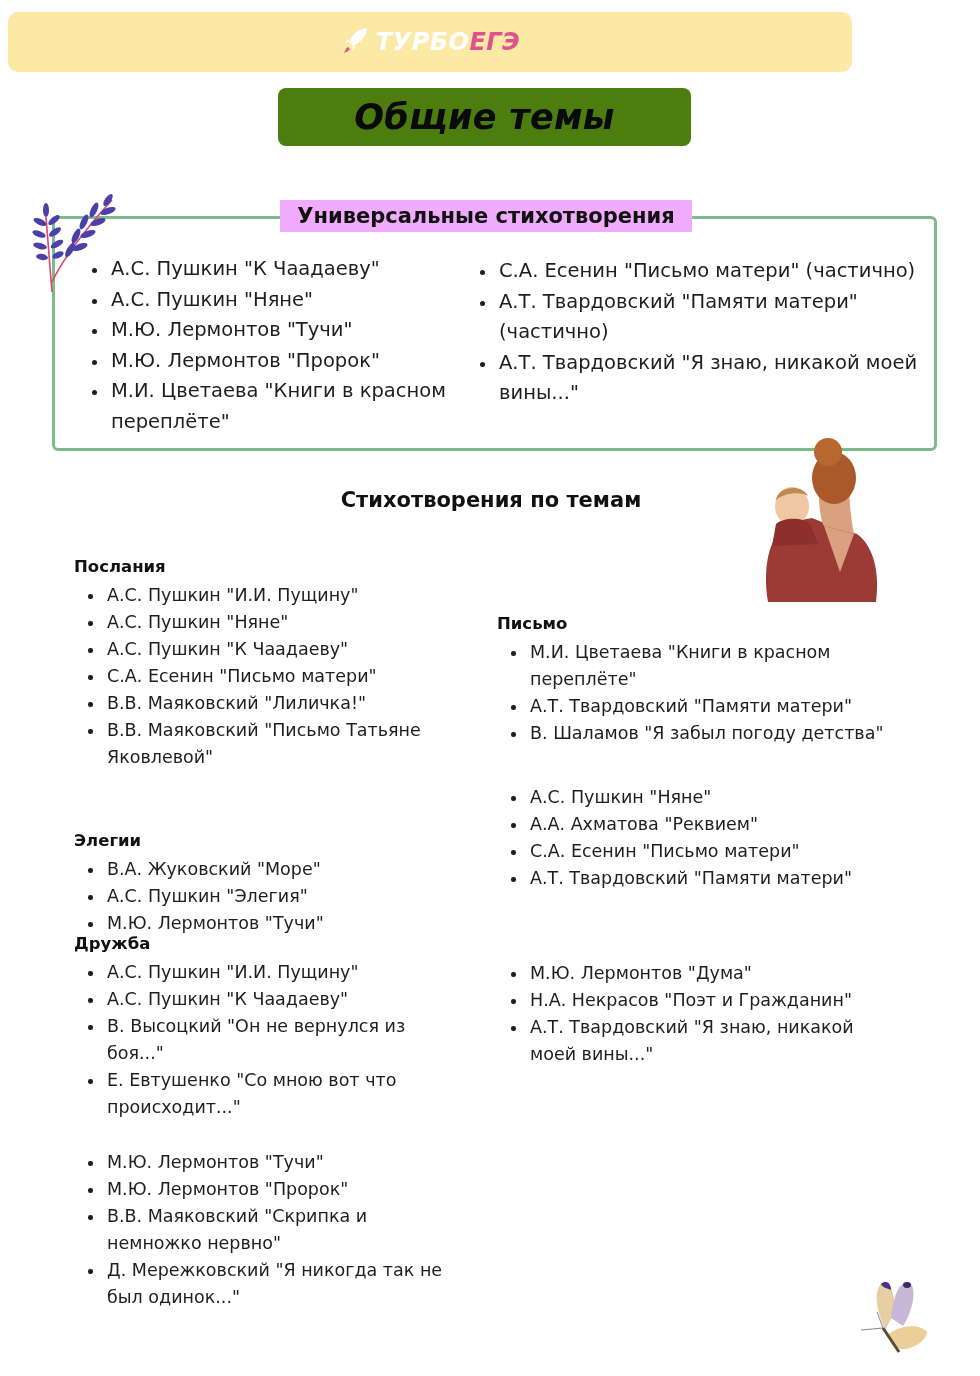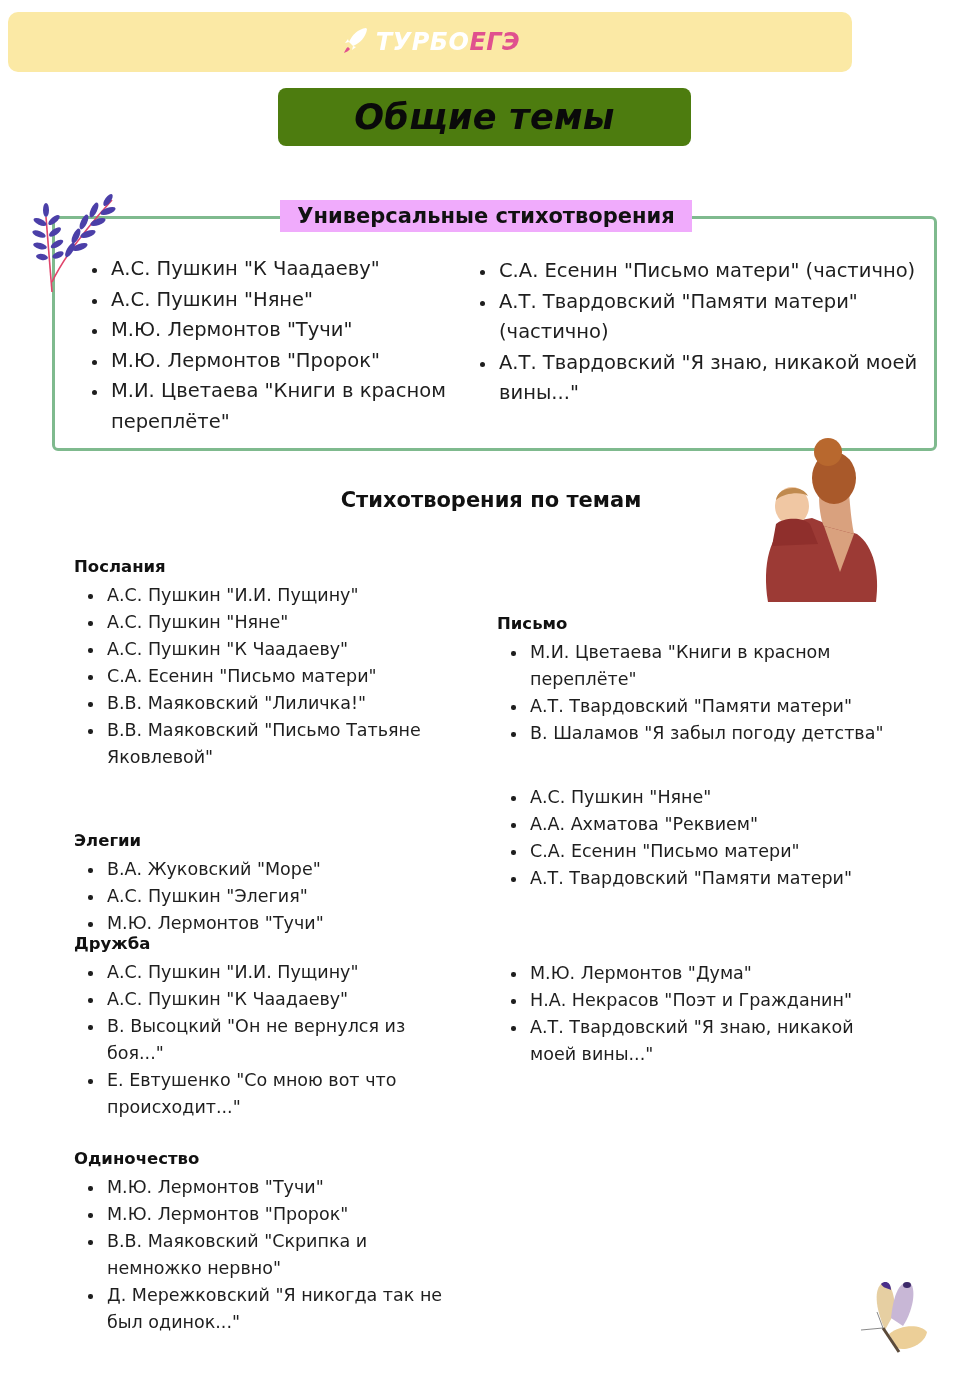--- a/index.html
+++ b/index.html
@@ -186,21 +186,20 @@
   <div class="theme-head">Дружба</div>
   <ul>
     <li>А.С. Пушкин "И.И. Пущину"</li>
     <li>А.С. Пушкин "К Чаадаеву"</li>
     <li>В. Высоцкий "Он не вернулся из боя..."</li>
     <li>Е. Евтушенко "Со мною вот что происходит..."</li>
   </ul>
 </div>
 
 <div class="theme t-odinoch">
-  <div class="theme-head">Одиночество</div>
   <ul>
     <li>М.Ю. Лермонтов "Тучи"</li>
     <li>М.Ю. Лермонтов "Пророк"</li>
     <li>В.В. Маяковский "Скрипка и немножко нервно"</li>
     <li>Д. Мережковский "Я никогда так не был одинок..."</li>
   </ul>
 </div>
 
 <div class="theme t-detstvo">
   <div class="theme-head">Письмо</div>

